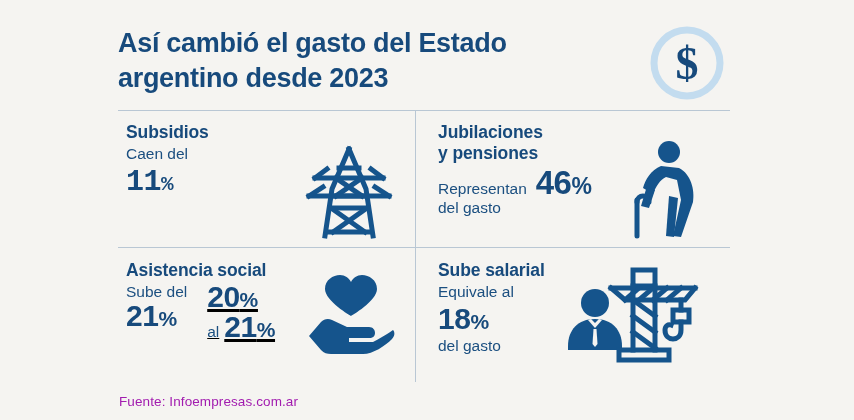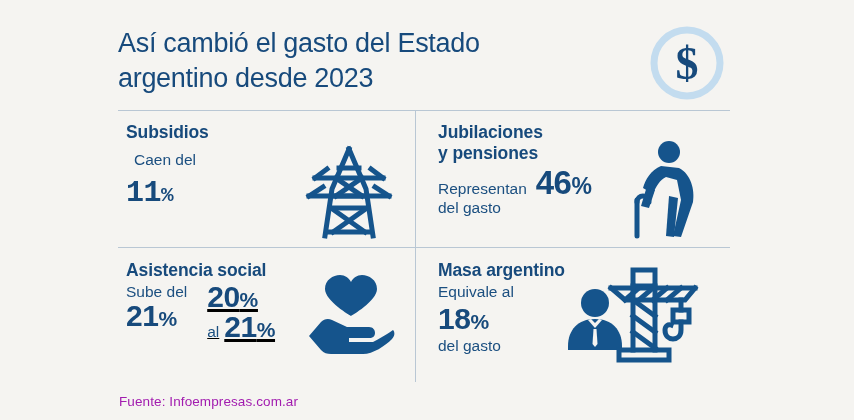--- a/index.html
+++ b/index.html
@@ -27,21 +27,21 @@
     left: 118px;
     top: 18px;
     width: 612px;
     height: 88px;
     display: flex;
     align-items: flex-start;
     justify-content: space-between;
   }
   .title {
     font-size: 27px;
-    font-weight: normal;
+    font-weight: bold;
     line-height: 1.28;
     color: #174a7c;
     letter-spacing: -0.3px;
     white-space: pre-line;
     margin: 8px 0 0 0;
     max-width: 490px;
   }
   .dollar-badge {
     margin-top: 4px;
     margin-right: 2px;
@@ -107,21 +107,21 @@
     line-height: 1.2;
     letter-spacing: -0.1px;
     white-space: pre-line;
     margin: 0 0 2px 0;
   }
   .lede {
     font-size: 15.5px;
     font-weight: normal;
     color: #1b4f80;
     line-height: 1.2;
-    margin: 8px;
+    margin: 0;
   }
   .big {
     font-size: 30px;
     font-weight: bold;
     color: #174a7c;
     line-height: 1;
     letter-spacing: -0.5px;
   }
   .big .pct {
     font-size: 21px;
@@ -313,21 +313,21 @@
               <path d="M2 62 L14 48 C17 45 21 44 25 46 L40 53 L62 53 C66 53 68 56 68 59 C68 62 66 64 62 64 L42 64 L42 68 L66 68 C78 62 86 56 86 56 C88 58 88 62 85 65 C78 72 66 80 56 80 L24 80 C20 80 17 79 14 76 Z"></path>
             </g>
           </svg>
         </div>
       </div>
     </div>
 
     <div class="cell c4">
       <div class="cell-inner">
         <div class="cell-text">
-          <div class="cat-title">Masa argentino</div>
+          <div class="cat-title">Sube salarial</div>
           <div class="q4-line">Equivale al</div>
           <div class="big" style="margin:2px 0 3px 0;"><span>18</span><span class="pct">%</span></div>
           <div class="q4-line">del gasto</div>
         </div>
 
         <div class="cell-icon" style="left:126px; top:28px;">
           <svg width="62" height="64" viewBox="0 0 62 64" aria-hidden="true">
             <g fill="#15548c">
               <circle cx="31" cy="15" r="14"></circle>
               <path d="M31 31 C14 31 4 42 4 58 L4 62 L58 62 L58 58 C58 42 48 31 31 31 Z"></path>

